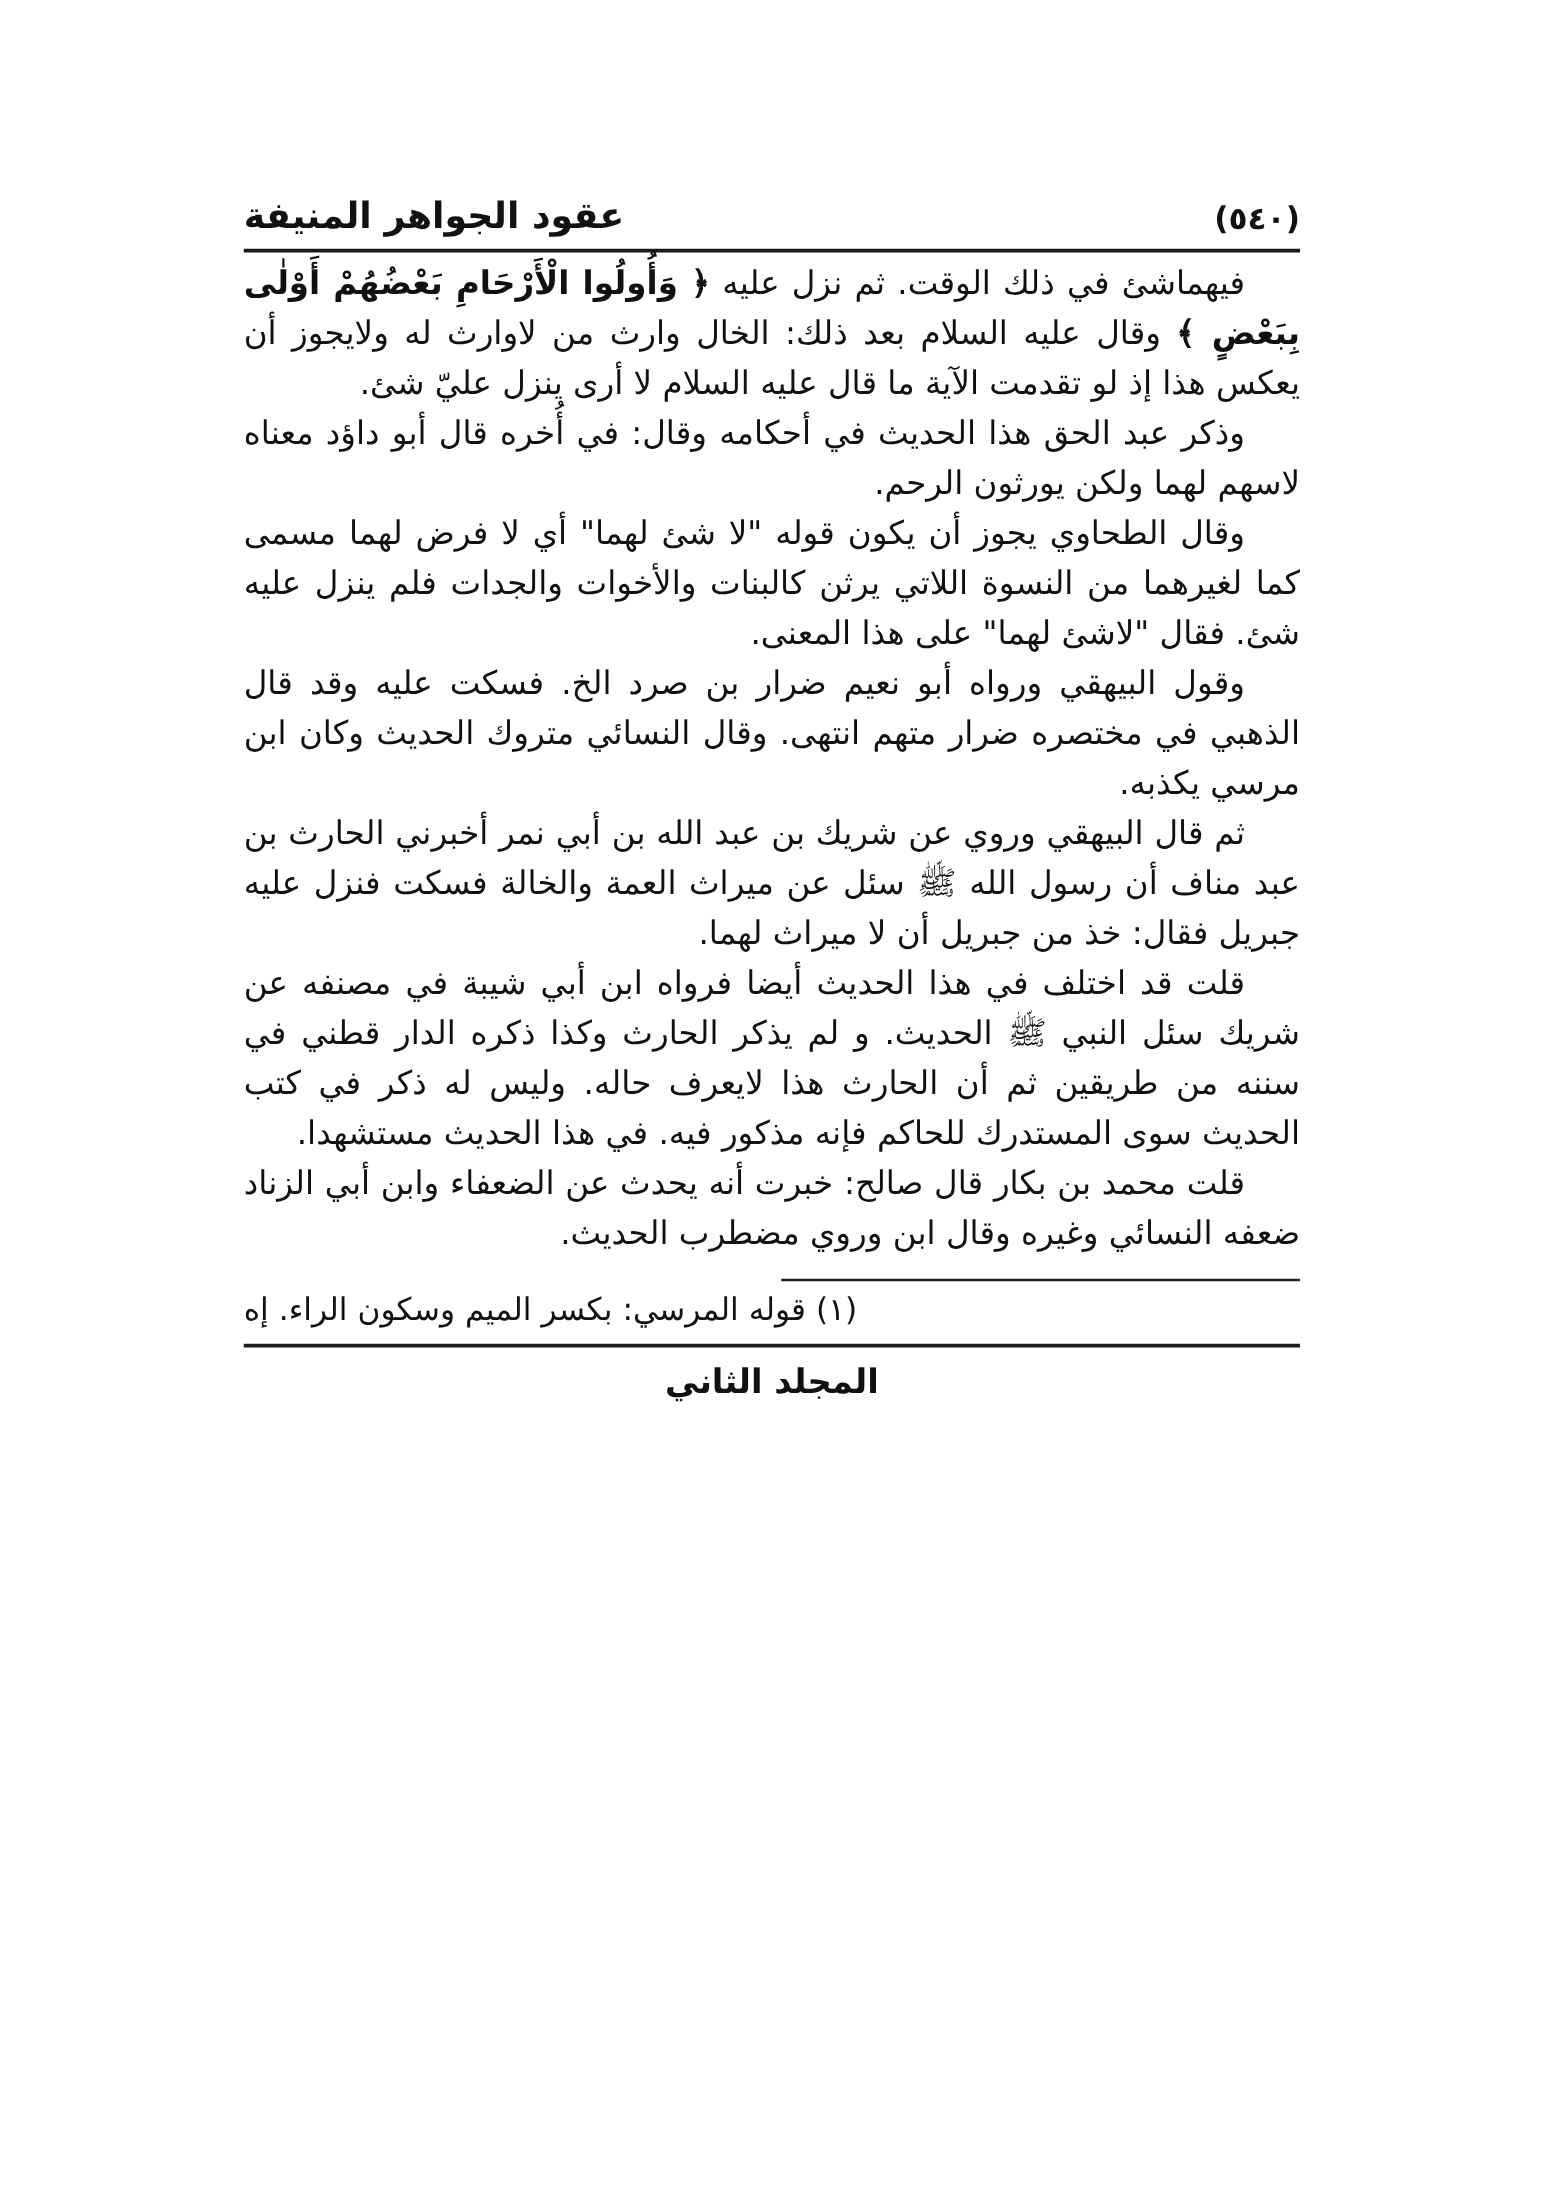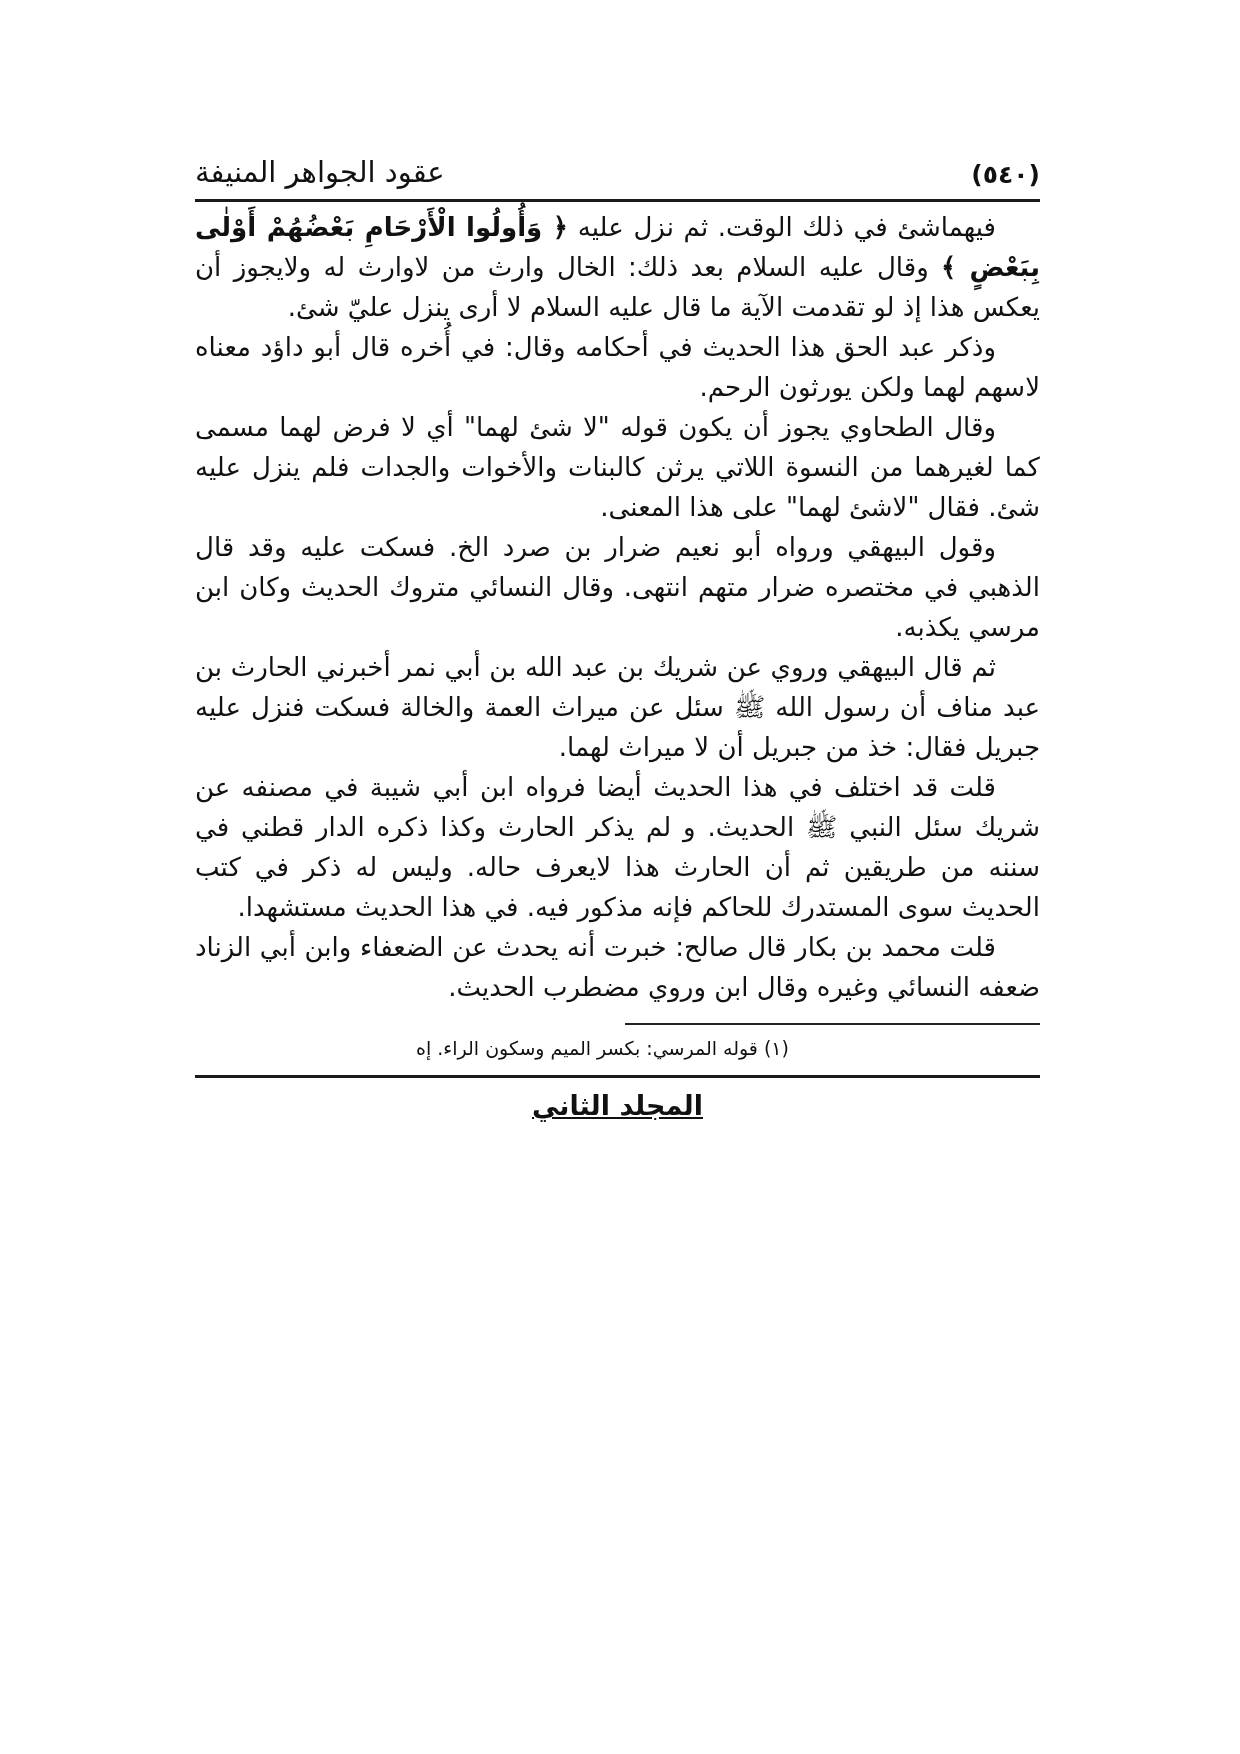--- a/index.html
+++ b/index.html
@@ -25,21 +25,21 @@
   .header {
     display: flex;
     flex-direction: row;
     justify-content: space-between;
     align-items: flex-end;
     border-bottom: 3px solid #1a1a1a;
     padding-bottom: 10px;
   }
   .book-title {
     font-size: 29px;
-    font-weight: normal;
+    font-weight: bold;
     letter-spacing: 0;
   }
   .page-number {
     font-size: 25px;
     font-weight: bold;
     direction: ltr;
   }
   
   .body-text {
     margin-top: 5px;
@@ -61,36 +61,35 @@
     vertical-align: super;
     line-height: 0;
   }
   
   .footnote-sep {
     width: 415px;
     border-top: 2px solid #222222;
     margin-top: 16px;
   }
   .footnote {
-    font-size: 19px;
+    font-size: 25px;
     line-height: 30px;
     padding: 8px 30px 10px 0;
-    text-align: center;
+    text-align: left;
   }
   .bottom-rule {
     border-top: 3px solid #1a1a1a;
     margin-top: 2px;
   }
   
   .footer {
     margin-top: 12px;
     text-align: center;
     font-size: 27px;
     font-weight: bold;
-    text-decoration: underline;
   }
 </style>
 </head>
 <body>
 
 <div class="page">
   <div class="content">
 
     <div class="header">
       <span class="page-number">(٥٤٠)</span>

